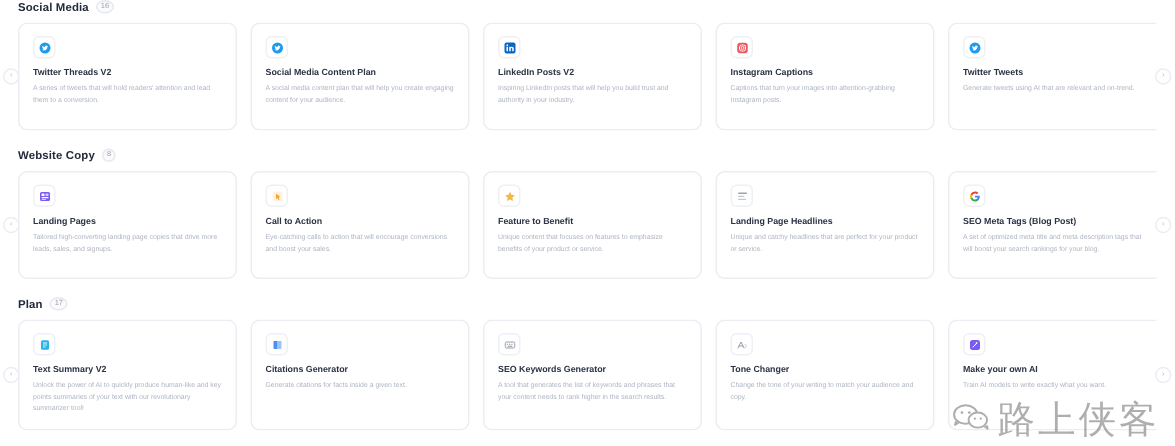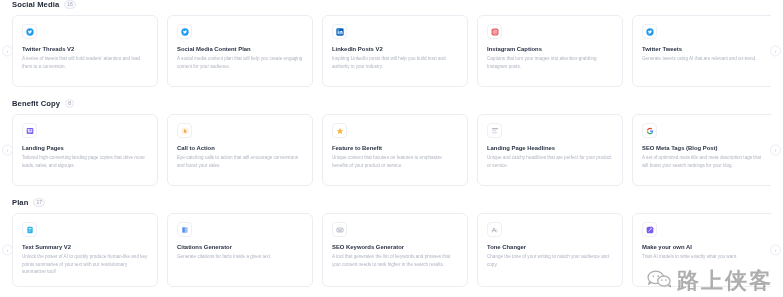--- a/index.html
+++ b/index.html
@@ -138,22 +138,22 @@
     right: 10px;
     bottom: 4px;
     display: flex;
     align-items: center;
     gap: 5px;
     opacity: .55;
     z-index: 9;
     pointer-events: none;
   }
   .watermark .wm-text {
-    font-size: 22px;
-    font-weight: bold;
+    font-size: 25px;
+    font-weight: normal;
     color: #6d6d6d;
     letter-spacing: 2px;
     line-height: 1;
   }
   .spacer-sm { height: 12px; }
 </style>
 </head>
 <body>
 
 <div class="page">
@@ -228,21 +228,21 @@
         </div>
 
       </div>
     </div>
   </div>
 
   <div class="spacer-sm"></div>
 
   <div class="section">
     <div class="section-head">
-      <span class="section-title">Benefit Copy</span>
+      <span class="section-title">Website Copy</span>
       <span class="section-count">8</span>
     </div>
     <div class="carousel">
       <div class="arrow left">‹</div>
       <div class="arrow right">›</div>
       <div class="track">
 
         <div class="card">
           <div class="card-icon">
             <svg width="8" height="8" viewBox="0 0 24 24">

